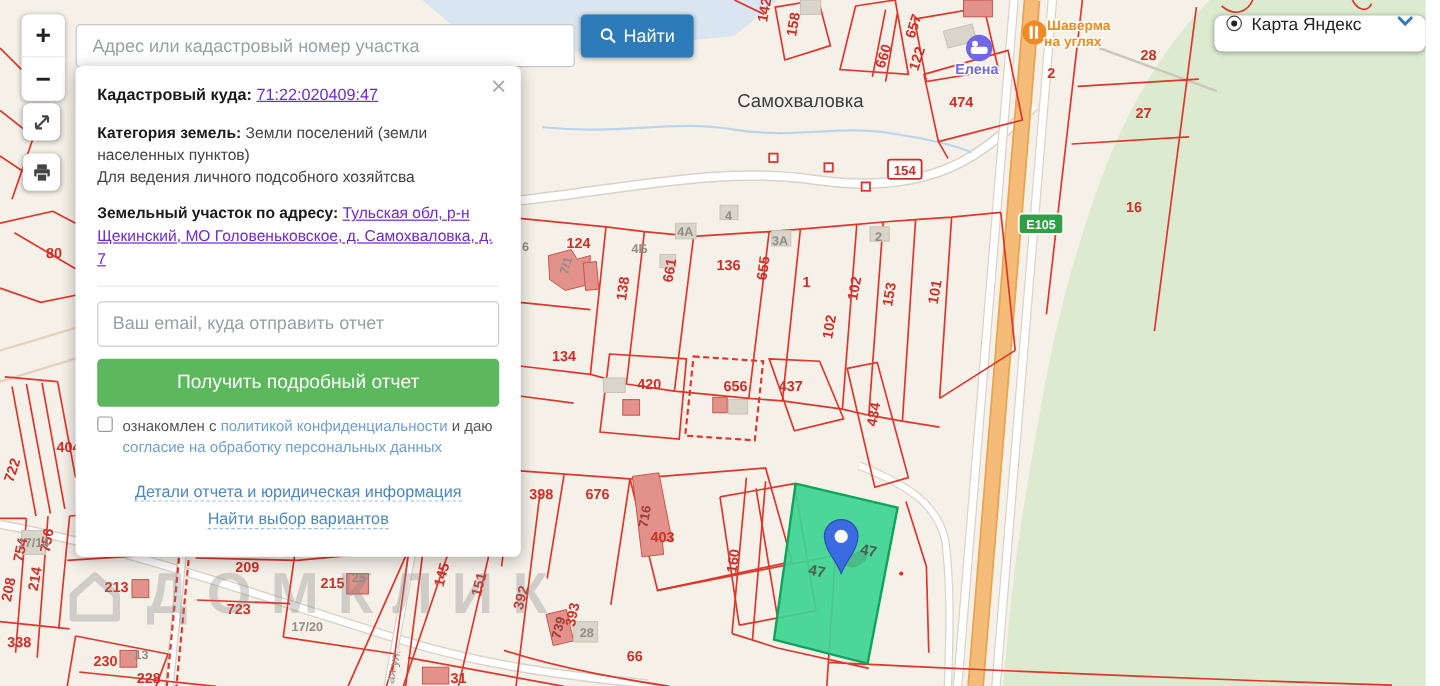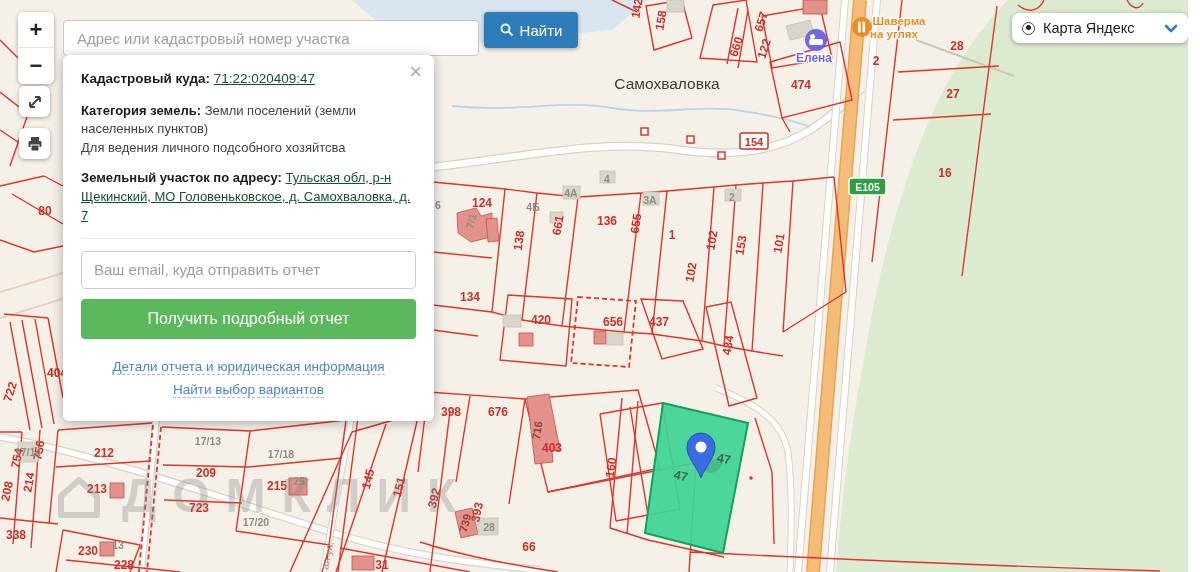--- a/index.html
+++ b/index.html
@@ -44,37 +44,37 @@
               border:none;border-radius:4px;font-size:15px;cursor:pointer;display:flex;align-items:center;
               justify-content:center;gap:6px;}
   
   #popup{position:absolute;left:63px;top:55px;width:371px;background:#fff;border-radius:6px;
          box-shadow:0 2px 12px rgba(0,0,0,.3);padding:14px 18px 16px;box-sizing:border-box;
          font-size:13px;color:#444;}
   #popup .close{position:absolute;right:12px;top:6px;font-size:22px;color:#a9a9a9;cursor:pointer;line-height:1;}
   #popup b{color:#1b1b1b;}
   #popup .row{margin:0 0 11px;line-height:1.45;}
   #popup .row.first{font-size:13.5px;margin-bottom:13px;}
-  #popup a.lnk{color:#14532d;text-decoration:underline;cursor:pointer;}
+  #popup a.lnk{color:#6d28d9;text-decoration:underline;cursor:pointer;}
   #popup .divider{border-top:1px solid #e9e9e9;margin:12px 0 12px;}
   #email-input{width:100%;height:38px;border:1px solid #ccc;border-radius:4px;padding:8px 12px;
                box-sizing:border-box;font-size:15px;color:#ec4899;outline:none;}
   #email-input::placeholder{color:#9aa0a6;}
   #report-btn{width:100%;height:40px;margin-top:10px;background:#5cb85c;border:none;border-radius:4px;
               color:#fff;font-size:16px;cursor:pointer;}
   .agree{position:relative;padding-left:21px;font-size:12.5px;color:#555;line-height:1.45;margin-top:7px;}
   .agree .box{position:absolute;left:0;top:1px;width:13px;height:13px;border:1.5px solid #9b9b9b;
               border-radius:2px;background:#fff;cursor:pointer;box-sizing:border-box;}
   .agree a{color:#6d9ed6;text-decoration:none;cursor:pointer;}
   .foot-links{margin-top:20px;text-align:center;}
   .foot-links a{display:inline-block;font-size:13.5px;color:#4a87c7;text-decoration:none;
                 border-bottom:1px dashed #9dbfe2;cursor:pointer;margin-bottom:7px;}
   
   #maptype{position:absolute;left:1012px;top:13px;width:176px;height:30px;background:#fff;border-radius:7px;
-           display:flex;align-items:center;padding:0 10px;box-sizing:border-box;gap:8px;cursor:pointer;}
+           display:flex;padding:0 10px;box-sizing:border-box;gap:8px;cursor:pointer;}
   #maptype .radio{width:13px;height:13px;border:1.5px solid #4a4a4a;border-radius:50%;position:relative;
                   box-sizing:border-box;flex:none;}
   #maptype .radio::after{content:"";position:absolute;left:2.5px;top:2.5px;width:5px;height:5px;
                          border-radius:50%;background:#222;}
   #maptype .mt-label{font-size:14.5px;color:#222;}
   #maptype svg{margin-left:auto;}
   #right-strip{position:absolute;right:0;top:0;width:12px;height:572px;background:#fff;}
 </style>
 </head>
 <body>
@@ -311,20 +311,24 @@
     <span>Земли поселений (земли населенных пунктов)</span><br>
     <span>Для ведения личного подсобного хозяйтсва</span>
   </div>
   <div class="row">
     <b>Земельный участок по адресу:</b>
     <a class="lnk">Тульская обл, р-н Щекинский, МО Головеньковское, д. Самохваловка, д. 7</a>
   </div>
   <div class="divider"></div>
   <input id="email-input" type="text" placeholder="Ваш email, куда отправить отчет" style="">
   <button id="report-btn">Получить подробный отчет</button>
+  <div class="agree">
+    <span class="box"></span>
+    <span>ознакомлен с </span><a>политикой конфиденциальности</a><span> и даю </span><a>согласие на обработку персональных данных</a>
+  </div>
   <div class="foot-links">
     <a>Детали отчета и юридическая информация</a><br>
     <a>Найти выбор вариантов</a>
   </div>
 </div>
 
 <div id="maptype" class="ctl-shadow">
   <span class="radio"></span>
   <span class="mt-label">Карта Яндекс</span>
   <svg width="14" height="9" viewBox="0 0 14 9">

